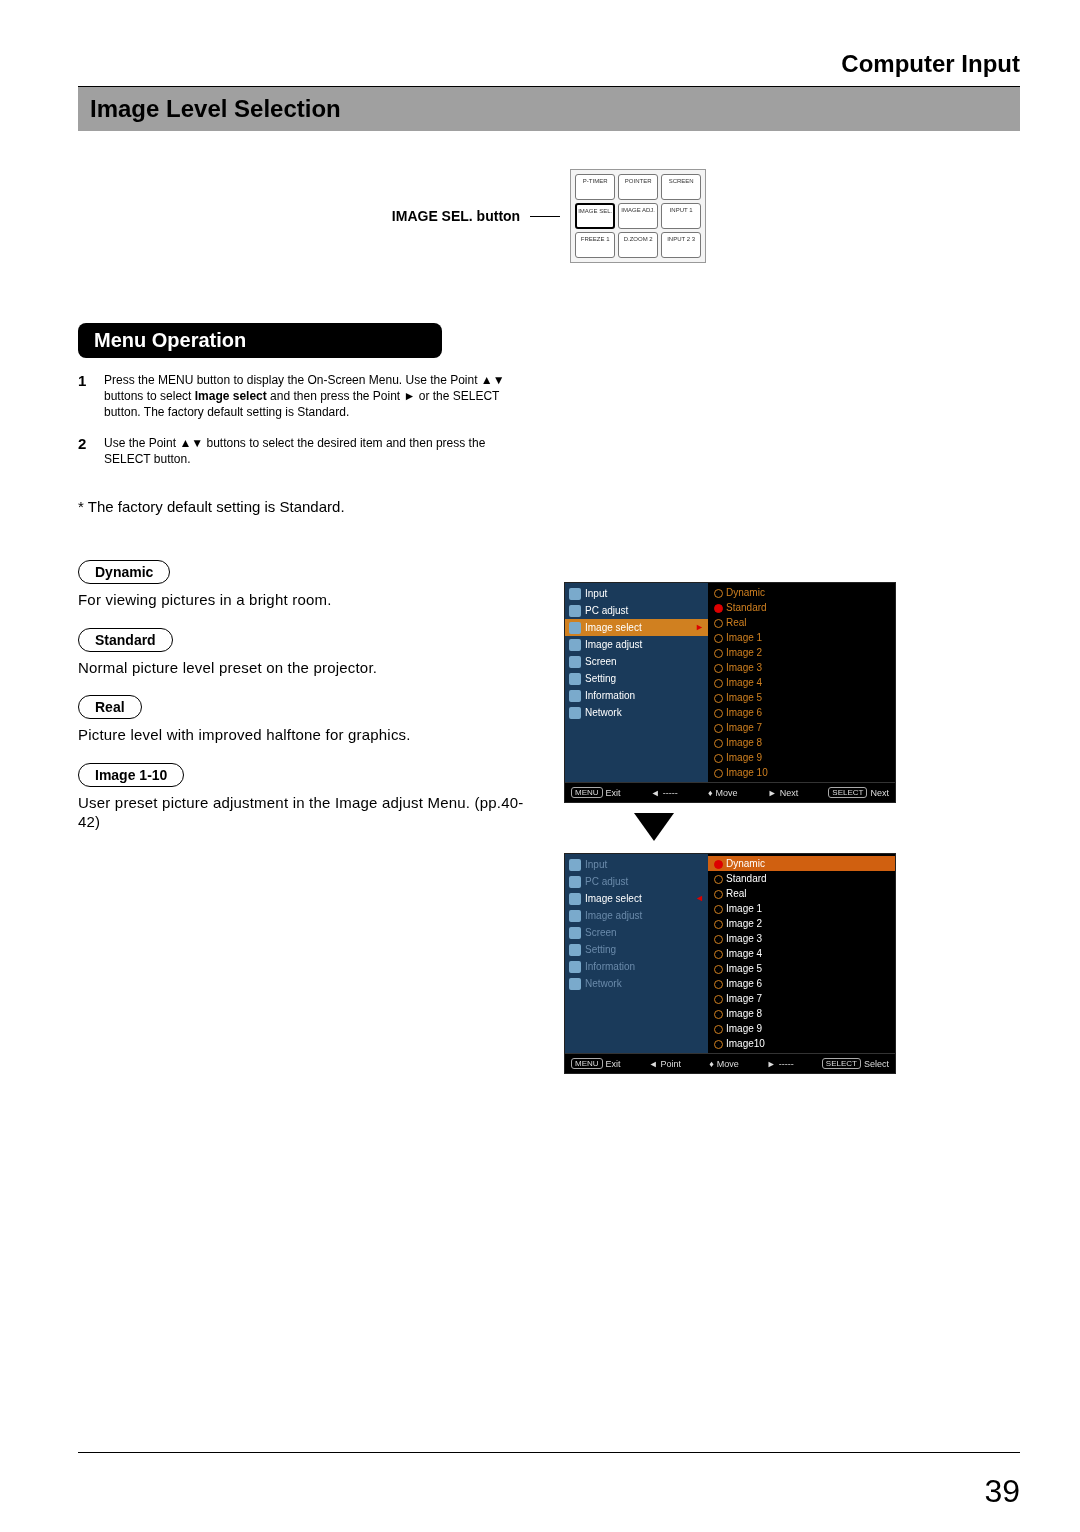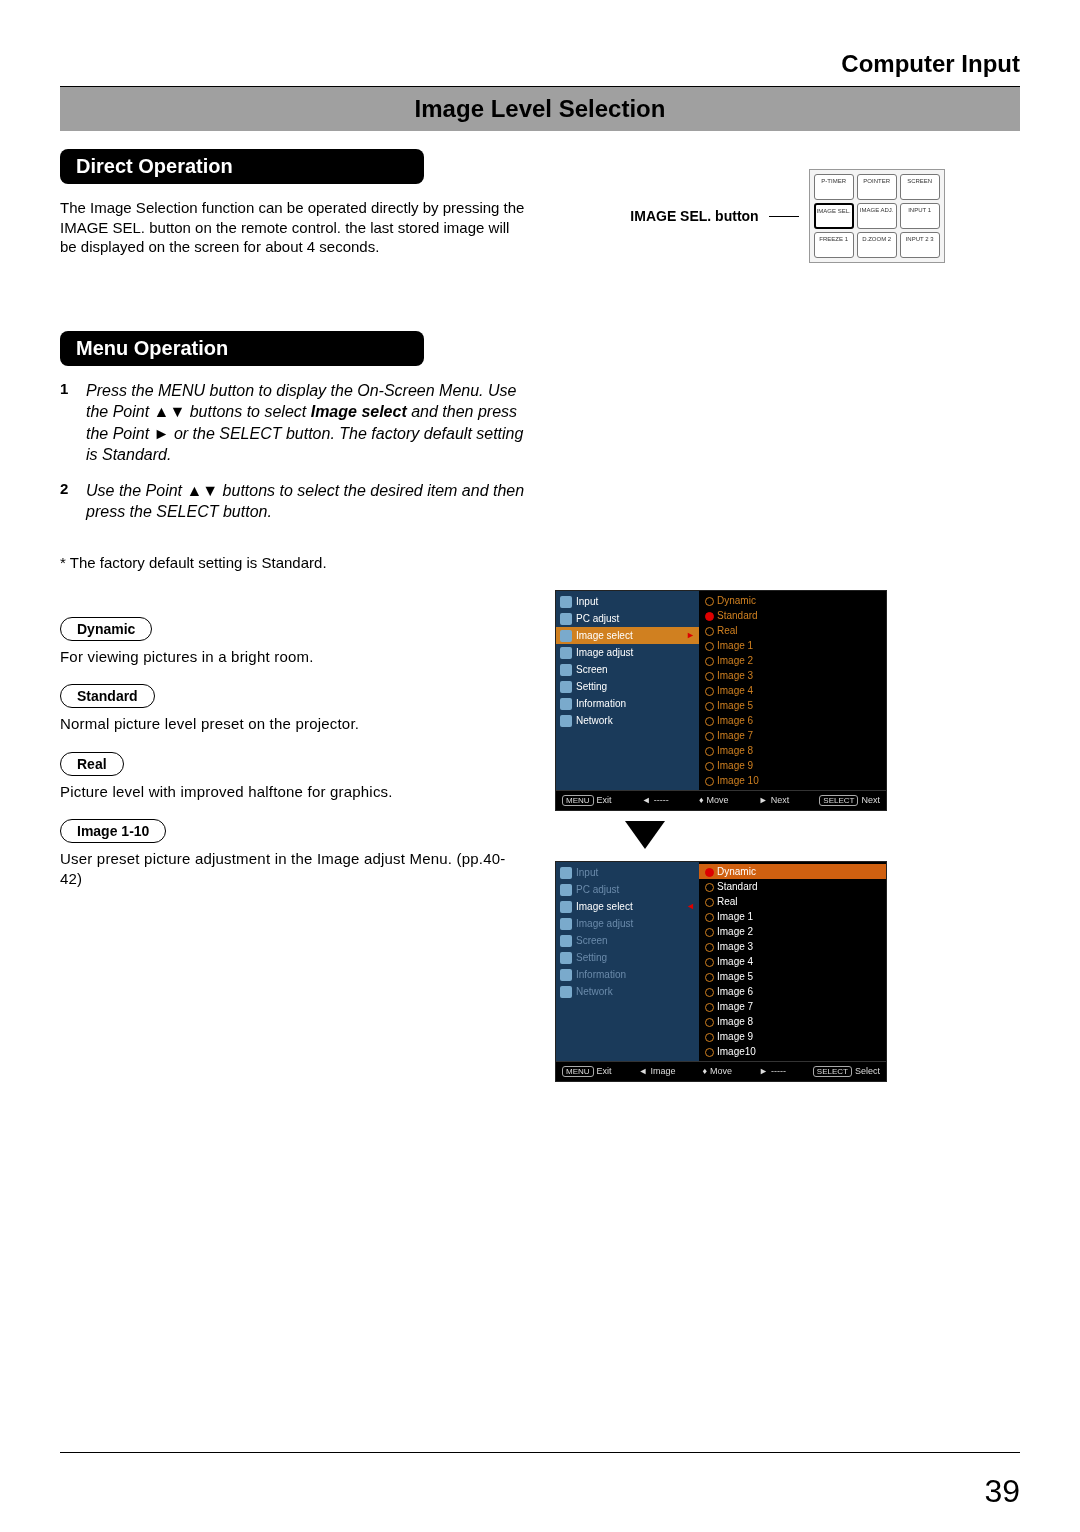--- a/index.html
+++ b/index.html
@@ -8,39 +8,39 @@
     background: #fff;
     font-family: Arial, Helvetica, sans-serif;
     font-size: 14px;
     color: #000;
     width: 1080px;
   }
   .page {
     padding: 40px 60px 30px 60px;
     position: relative;
     min-height: 1460px;
+    margin-left: 18px;
   }
   .hr-top {
     border: none;
     border-top: 1px solid #000;
     margin: 0;
   }
   .section-title-right {
     text-align: right;
     font-size: 24px;
     font-weight: bold;
     margin: 10px 0 8px 0;
   }
   .banner-gray {
     background: #a0a0a0;
     color: #000;
     font-size: 24px;
     font-weight: bold;
     padding: 8px 12px;
-    text-align: center;
     margin-bottom: 18px;
   }
   .pill-black {
     display: inline-block;
     background: #000;
     color: #fff;
     font-size: 20px;
     font-weight: bold;
     padding: 6px 28px 6px 16px;
     border-radius: 8px;
@@ -68,23 +68,22 @@
     gap: 12px;
     margin-bottom: 14px;
   }
   .step-num {
     font-weight: bold;
     font-size: 15px;
     width: 14px;
   }
   .step-body {
     flex: 1;
-    font-size: 16px;
+    font-size: 12px;
     line-height: 1.35;
-    font-style: italic;
   }
   .pill-outline {
     display: inline-block;
     border: 1.5px solid #000;
     border-radius: 14px;
     padding: 3px 16px;
     font-size: 14px;
     font-weight: bold;
     margin-bottom: 6px;
   }
@@ -280,24 +279,20 @@
 </head>
 <body>
 
 <div class="page">
   <div class="section-title-right">Computer Input</div>
   <hr class="hr-top">
   <div class="banner-gray">Image Level Selection</div>
 
   
   <div class="two-col">
-    <div class="col-left">
-      <div class="pill-black">Direct Operation</div>
-      <p class="body-text">The Image Selection function can be operated directly by pressing the IMAGE SEL. button on the remote control. the last stored image will be displayed on the screen for about 4 seconds.</p>
-    </div>
     <div class="col-right">
       <div class="remote-wrap">
         <div>
           <div class="remote-label">IMAGE SEL. button</div>
         </div>
         <div class="remote-line"></div>
         <div class="remote-box">
           <div class="remote-grid">
             <div class="remote-btn">P-TIMER</div>
             <div class="remote-btn">POINTER</div>
@@ -409,21 +404,21 @@
               <div class="osd-right-item"><span class="bullet"></span>Image 8</div>
               <div class="osd-right-item"><span class="bullet"></span>Image 9</div>
               <div class="osd-right-item"><span class="bullet"></span>Image10</div>
             </div>
         </div>
         <div class="osd-footer">
           <span>
               <span class="key">MENU</span>
               <span>Exit</span>
             </span>
-          <span>◄ <span>Image</span></span>
+          <span>◄ <span>Point</span></span>
           <span>♦ <span>Move</span></span>
           <span>► <span>-----</span></span>
           <span>
               <span class="key">SELECT</span>
               <span>Select</span>
             </span>
         </div>
       </div>
 
     </div>

